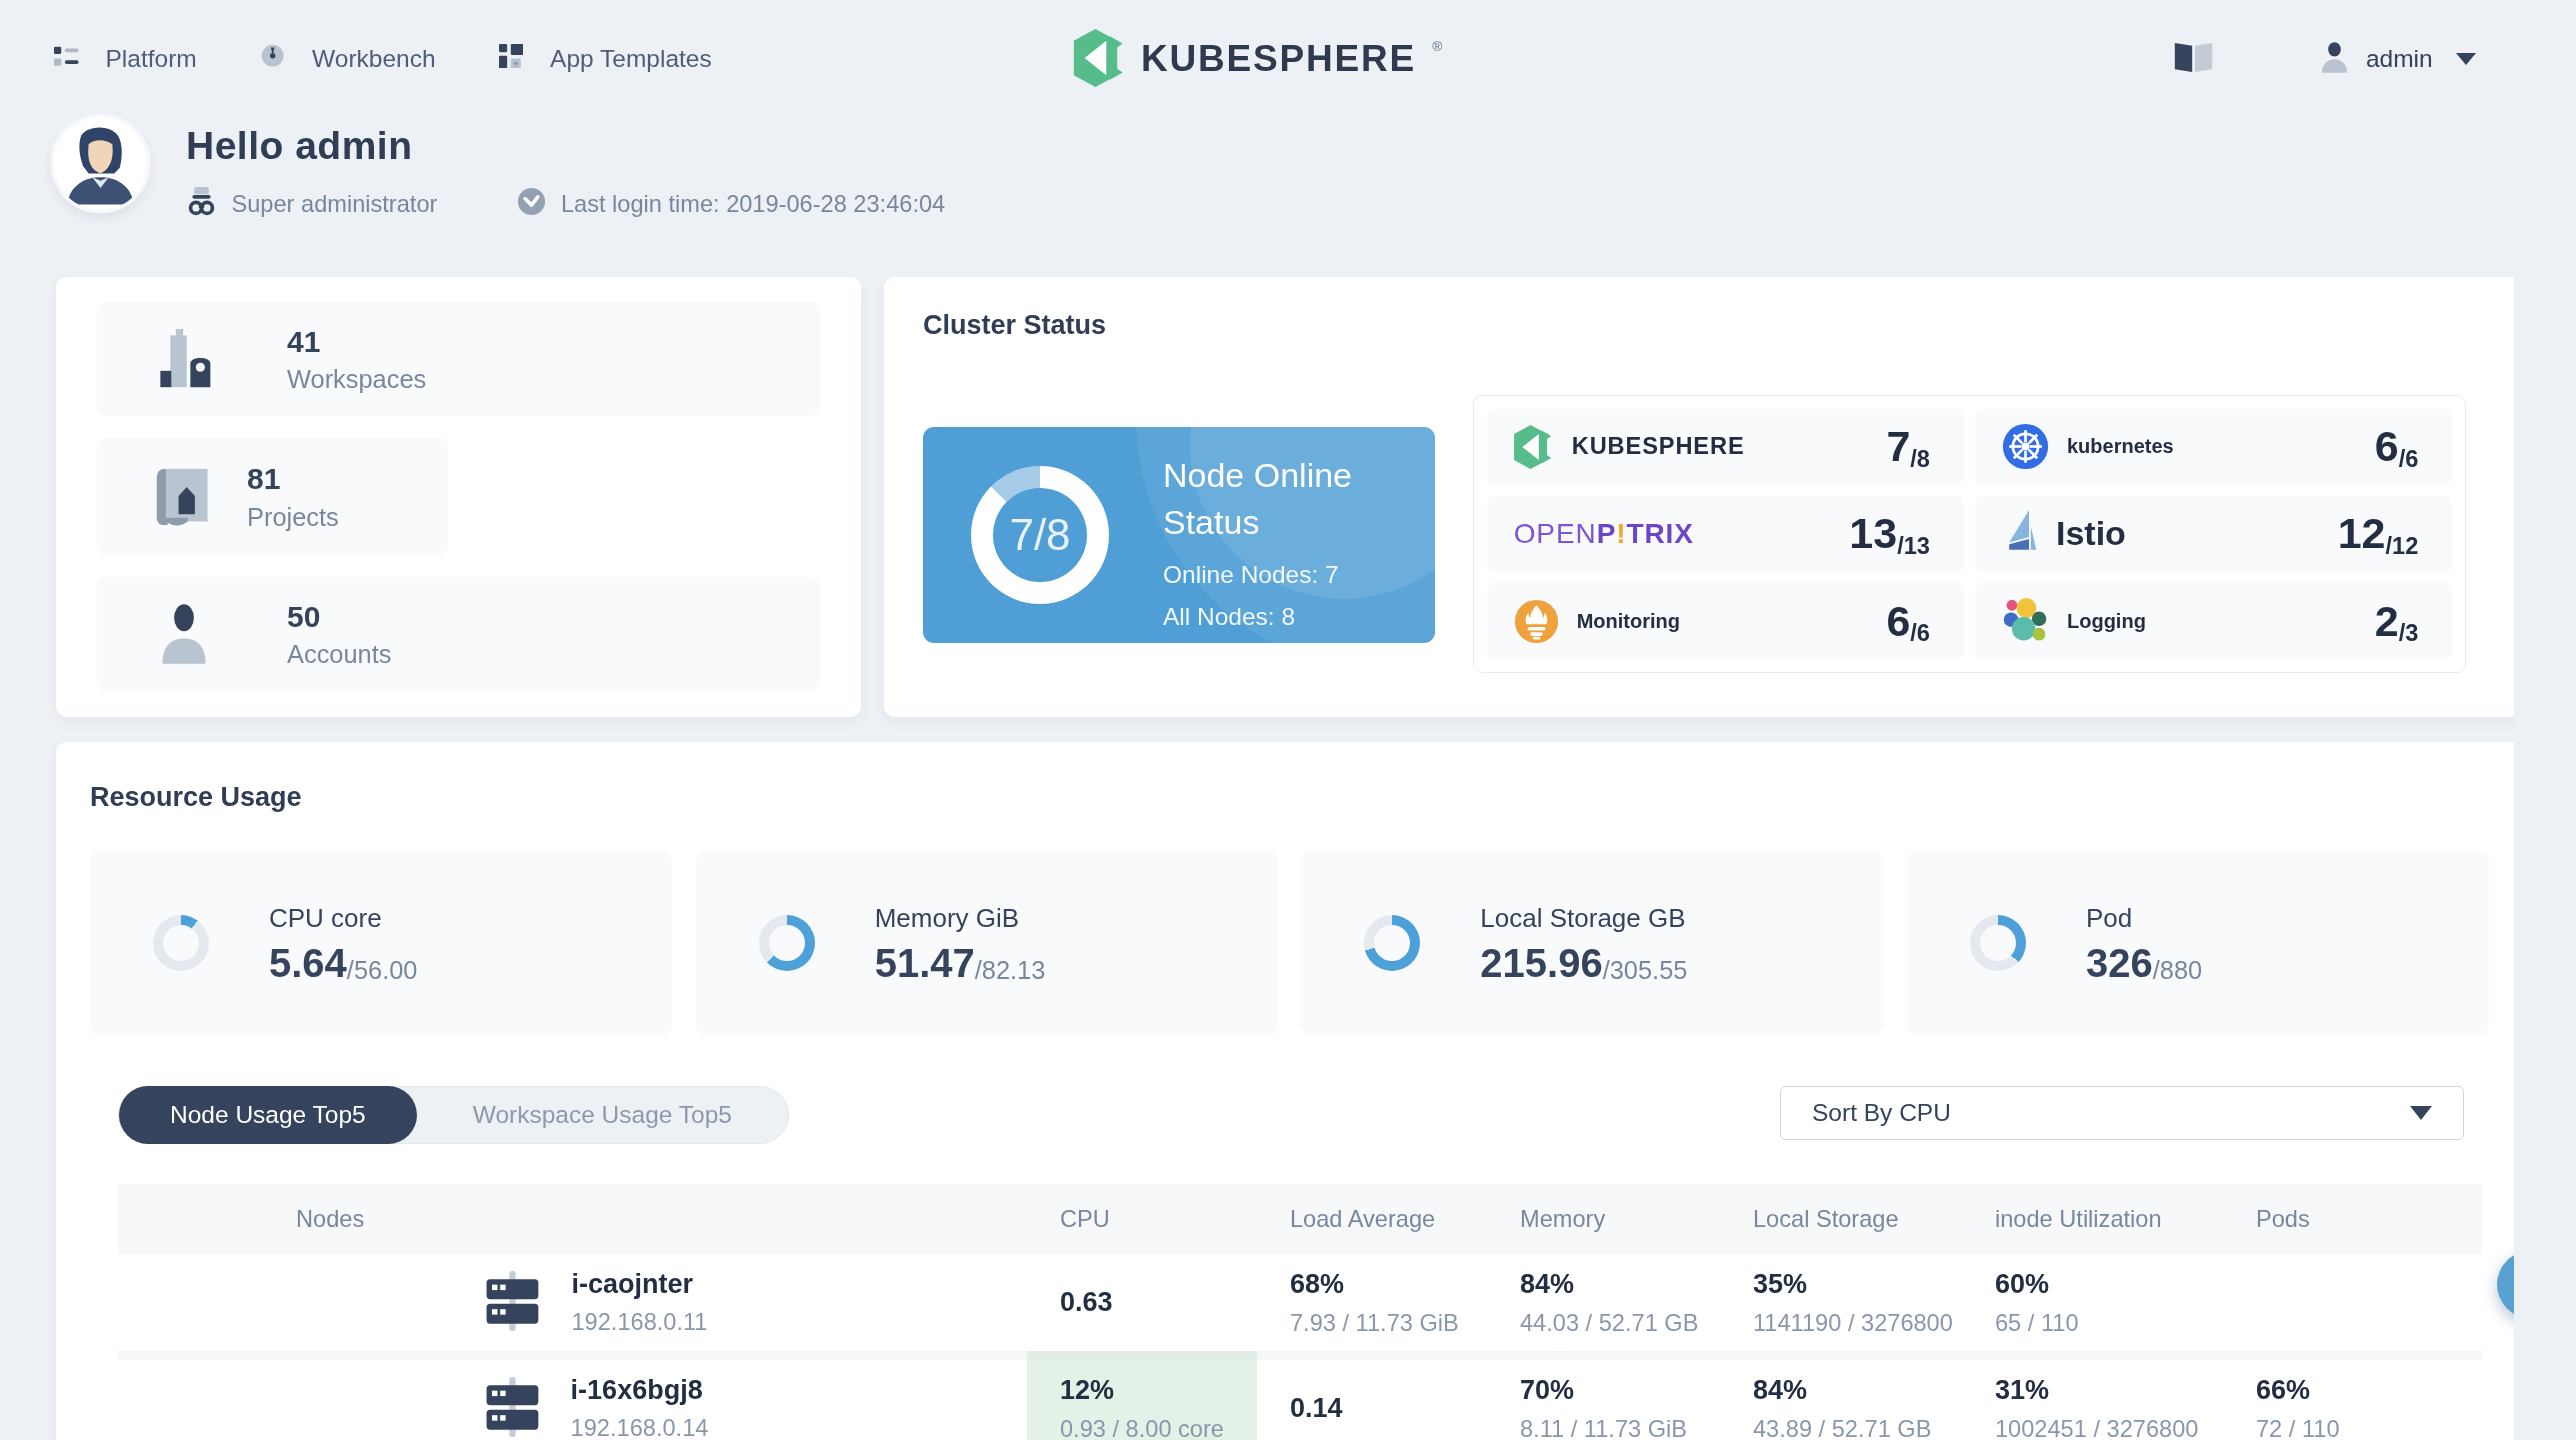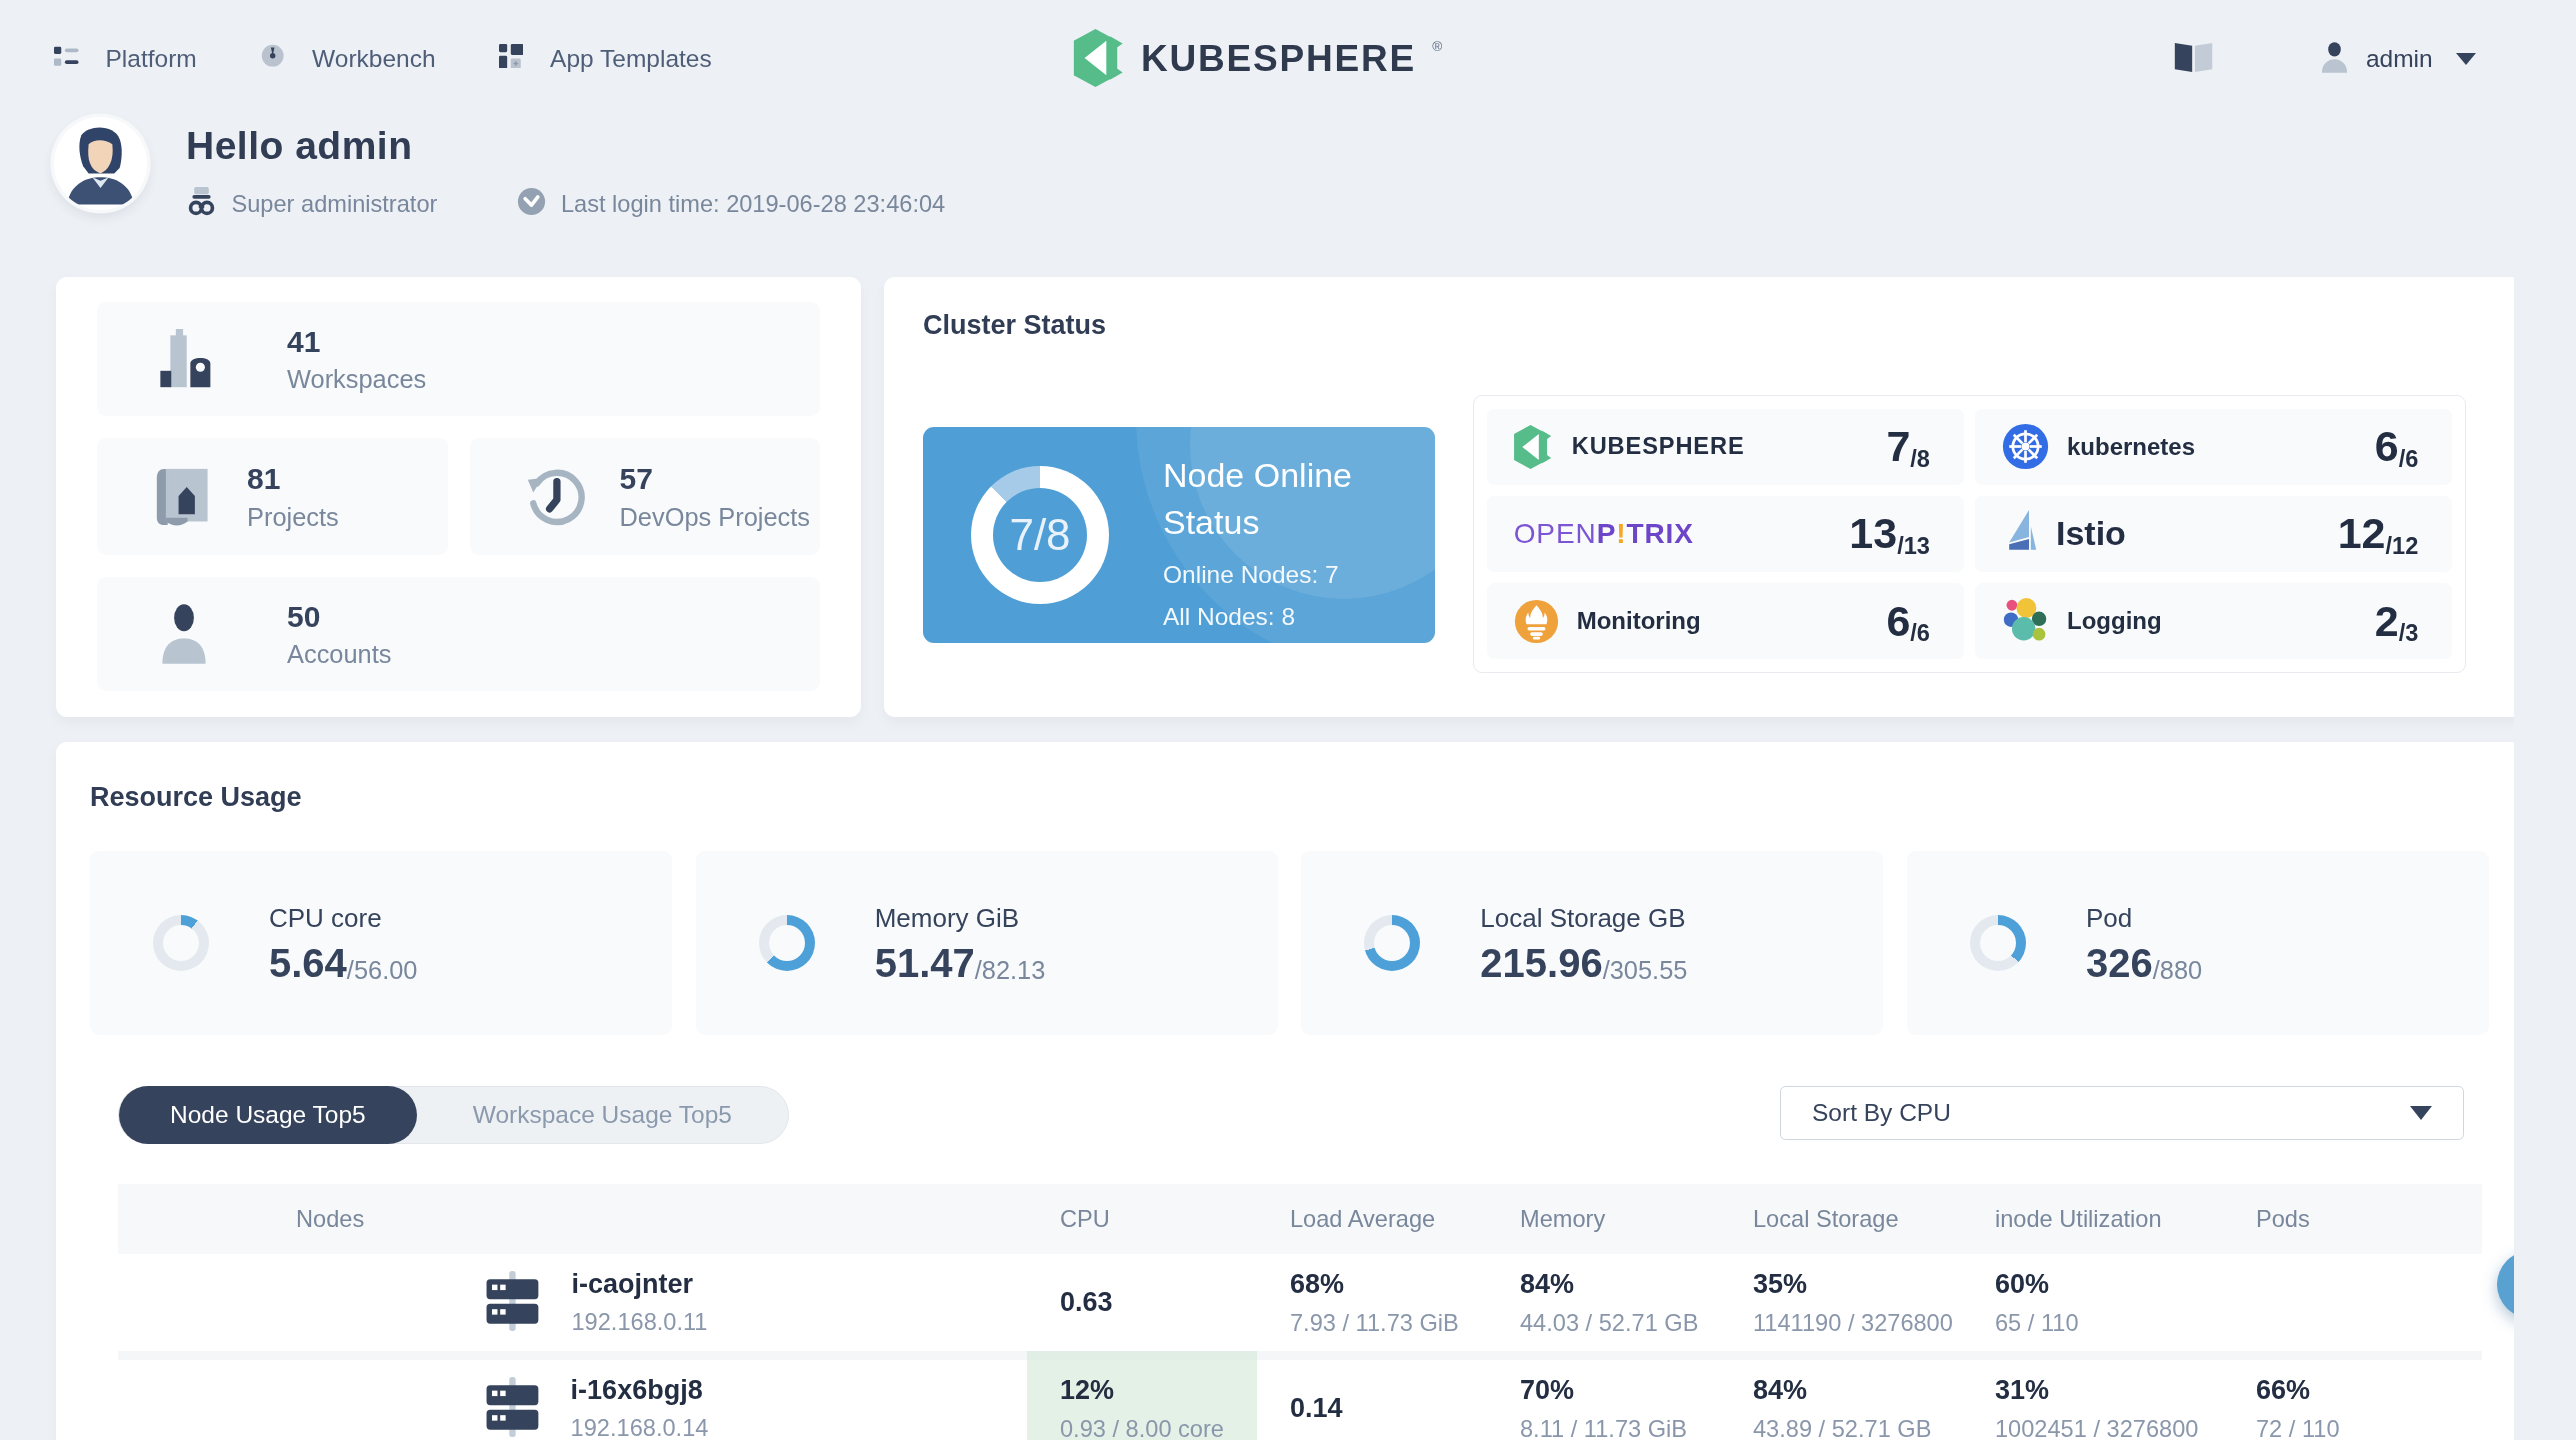--- a/index.html
+++ b/index.html
@@ -51,21 +51,21 @@
   .donut { position:absolute; left:48px; top:39px; width:138px; height:138px; border-radius:50%; display:flex; align-items:center; justify-content:center; }
   .donut::after{ content:""; position:absolute; width:94px; height:94px; border-radius:50%; background:#4f9fd6; }
   .donut-label { position:relative; z-index:2; font-size:44px; color:#e9f2fa; }
   .node-texts { position:absolute; left:240px; top:25.4px; width:254px; }
   .node-title { font-size:34px; font-weight:500; color:#fff; line-height:1.38; }
   .node-line { font-size:24.5px; color:rgba(255,255,255,.93); margin-top:14.5px; }
   .comp-grid { position:absolute; left:589px; top:118px; width:993px; height:278px; border:0.9px solid #e7ebef; border-radius:9px;
                padding:12.7px; display:grid; grid-template-columns:1fr 1fr; grid-template-rows:repeat(3,1fr); gap:11px; }
   .comp-tile { background:#f8fafb; border-radius:7.3px; display:flex; align-items:center; padding:0 34px 0 27px; }
   .comp-logo { display:flex; align-items:center; margin-right:18px; }
-  .comp-name { font-size:24px; font-weight:700; color:#242e42; }
+  .comp-name { font-size:20px; font-weight:700; color:#242e42; }
   .comp-name.ks { font-size:23.6px; font-weight:800; letter-spacing:0.9px; }
   .comp-name.istio { font-size:34px; font-weight:800; }
   .comp-name.plain { font-weight:600; }
   .op-open { font-size:28px; font-weight:400; color:#7b55d4; letter-spacing:0.9px; }
   .op-rest { font-size:28px; font-weight:800; color:#6d45c9; letter-spacing:0.9px; }
   .op-bang { color:#f5a623; }
   .comp-count { margin-left:auto; display:flex; align-items:flex-end; }
   .comp-value { font-size:43px; font-weight:700; color:#242e42; line-height:1; }
   .comp-total { font-size:23.6px; font-weight:600; color:#242e42; position:relative; top:4.5px; }
 
@@ -249,33 +249,20 @@
             <rect x="12" y="2" width="46" height="58" fill="#b9c4d1"></rect>
             <path d="M12 60 C20 66 28 66 36 60 L36 56 L12 56 Z" fill="#8d9bab"></path>
             <path d="M26 52 L26 32 L35 22 L44 32 L44 52 Z" fill="#36435c"></path>
           </svg>
       </span>
       <span class="stat-texts">
         <div class="stat-value">81</div>
         <div class="stat-label">Projects</div>
       </span>
     </div>
-    <div class="stat-tile">
-      <span class="stat-icon">
-        <svg width="60" height="60" viewBox="0 0 66 66">
-            <path d="M12 18 A27 27 0 1 1 8 40" fill="none" stroke="#a7b4c2" stroke-width="7" stroke-linecap="round"></path>
-            <polygon points="2,14 18,12 8,28" fill="#a7b4c2"></polygon>
-            <path d="M34 16 L34 36 L26 46" fill="none" stroke="#36435c" stroke-width="8" stroke-linecap="round" stroke-linejoin="round"></path>
-          </svg>
-      </span>
-      <span class="stat-texts">
-        <div class="stat-value">57</div>
-        <div class="stat-label">DevOps Projects</div>
-      </span>
-    </div>
     <div class="stat-tile wide">
       <span class="stat-icon">
         <svg width="54" height="60" viewBox="0 0 60 66">
             <ellipse cx="30" cy="15" rx="11" ry="15" fill="#36435c"></ellipse>
             <path d="M6 66 C6 46 16 38 30 38 C44 38 54 46 54 66 Z" fill="#b9c4d1"></path>
           </svg>
       </span>
       <span class="stat-texts">
         <div class="stat-value">50</div>
         <div class="stat-label">Accounts</div>

